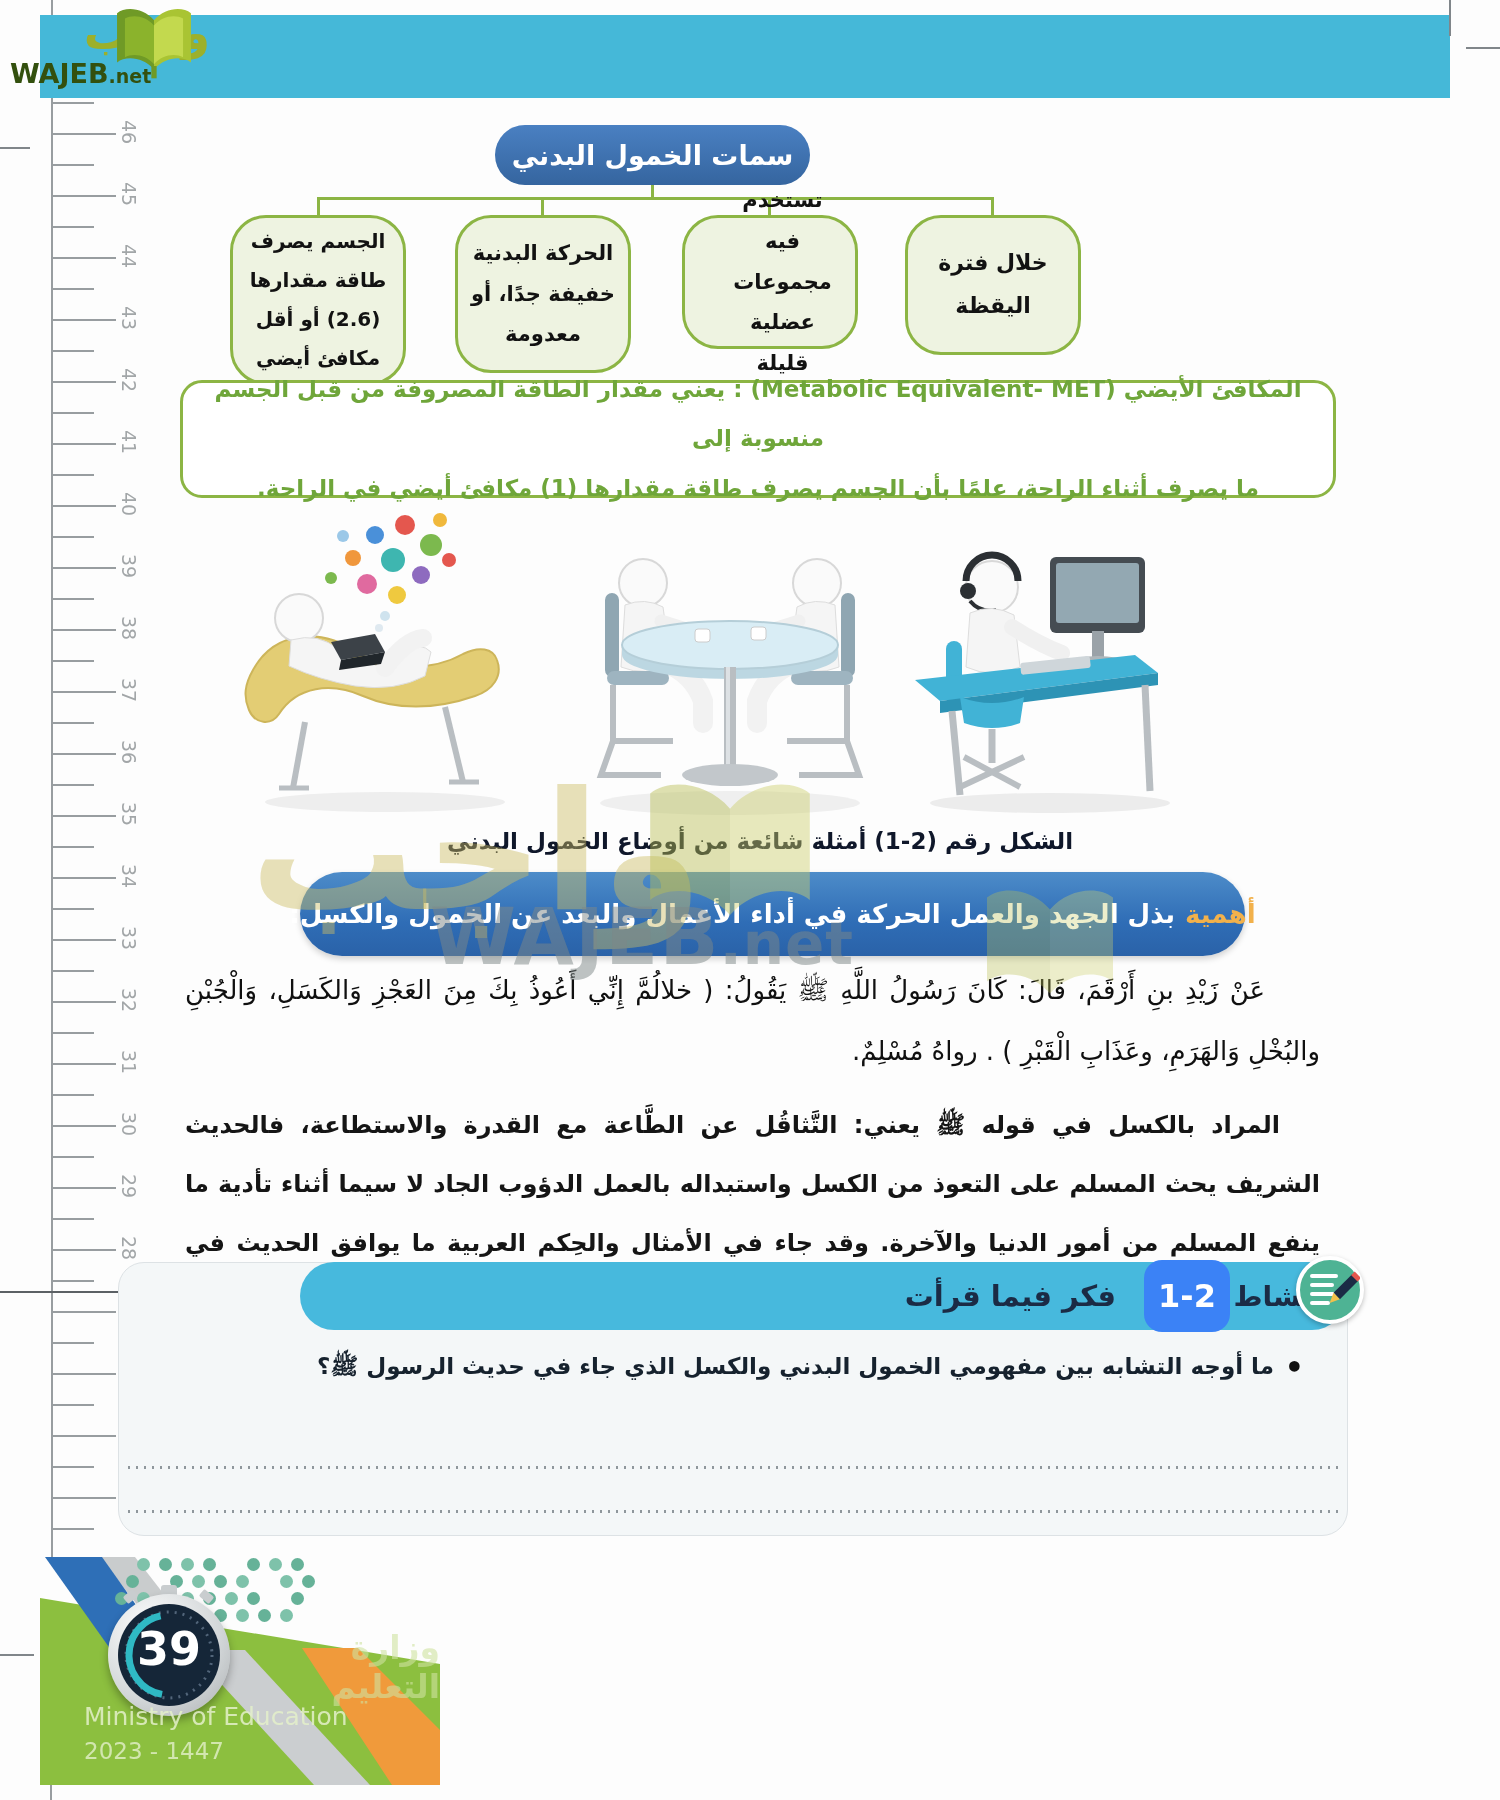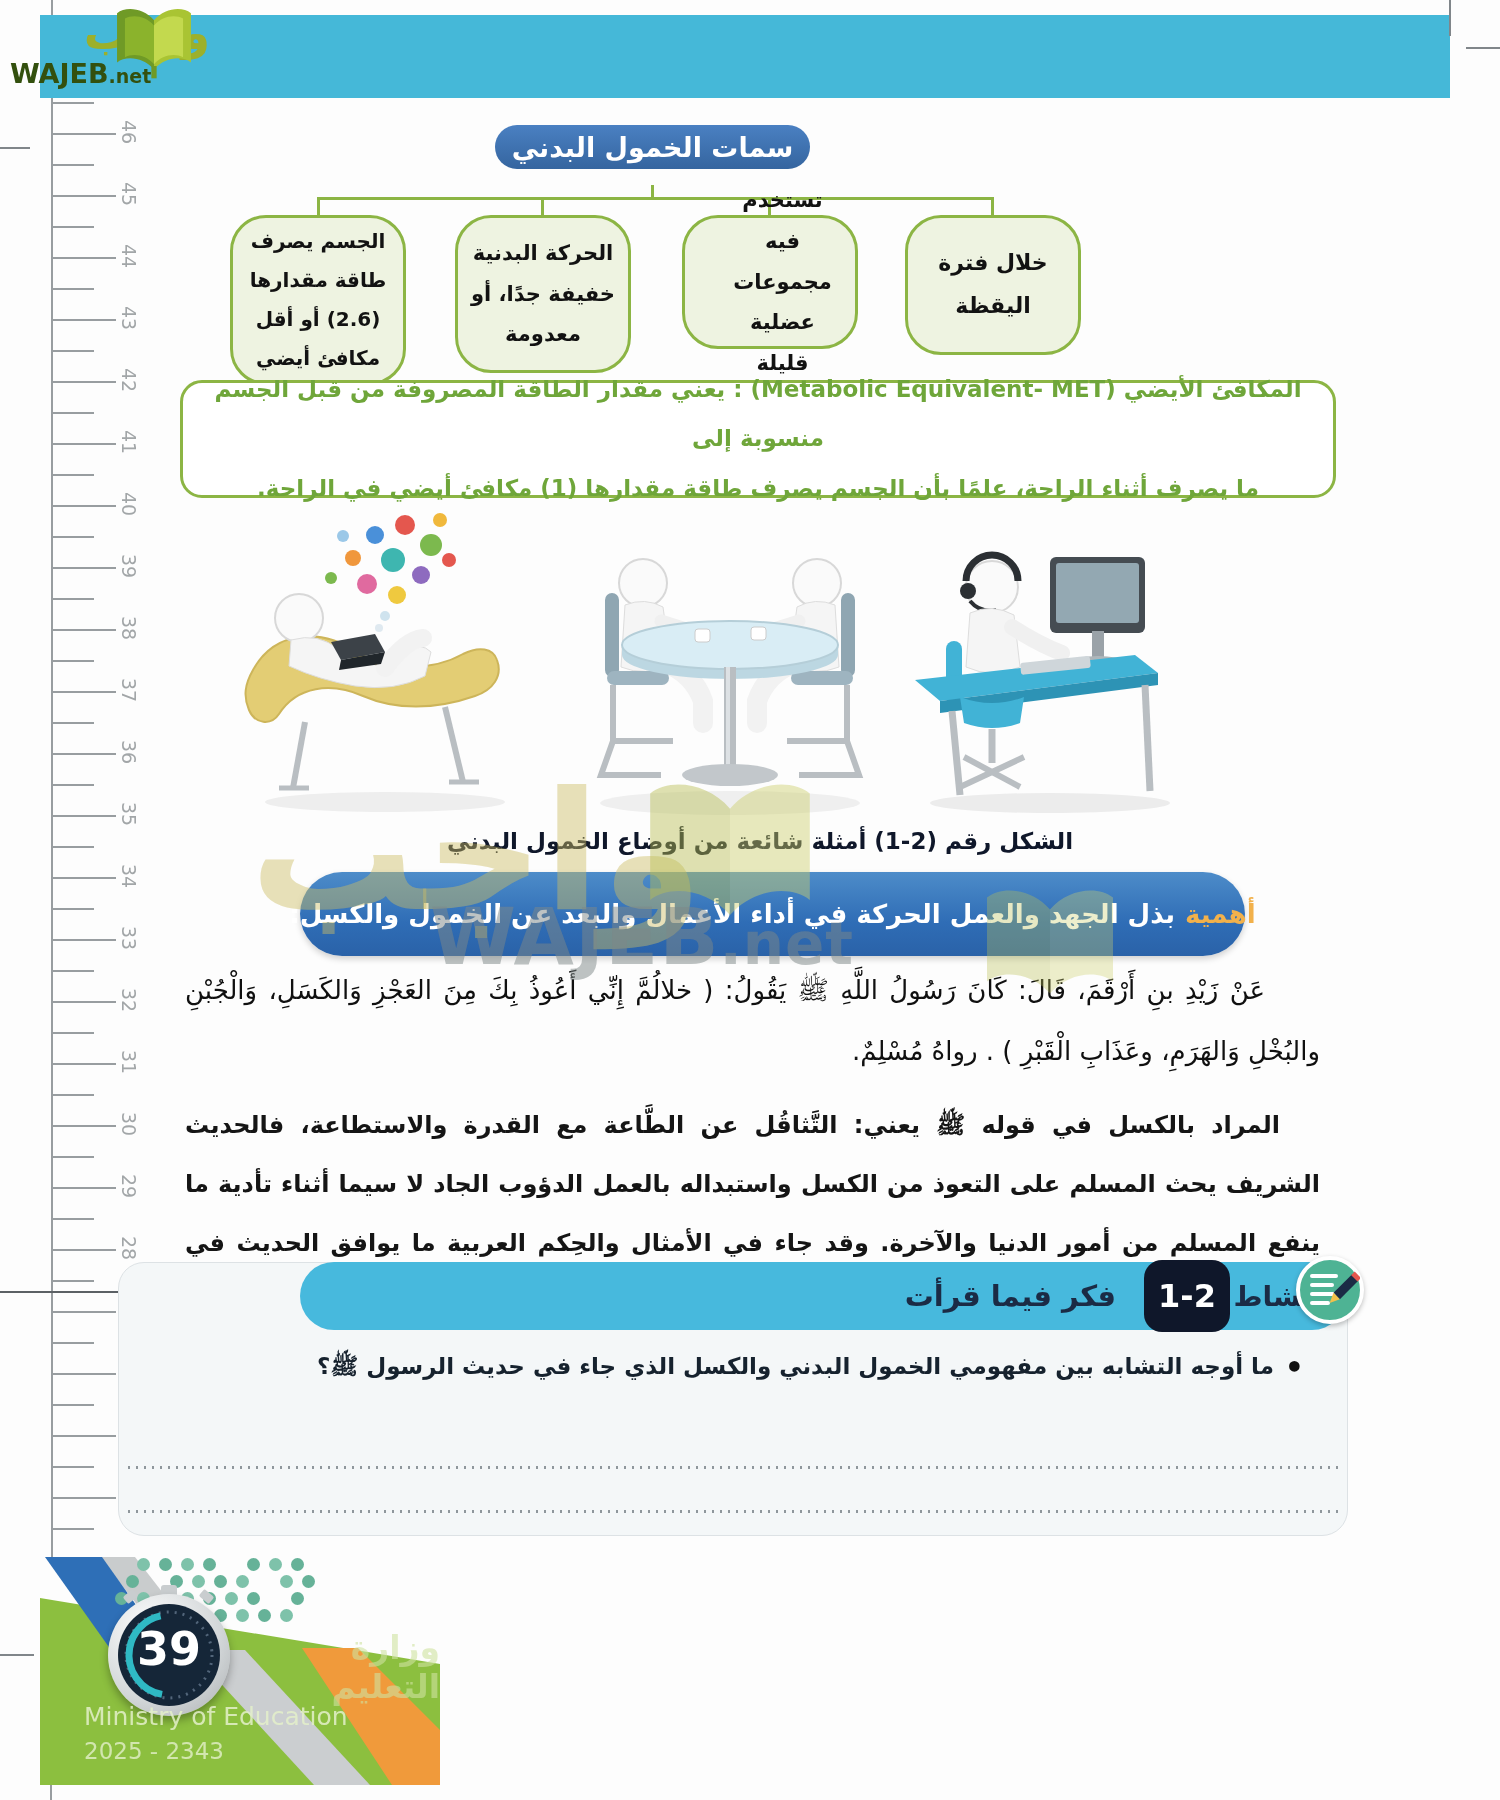--- a/index.html
+++ b/index.html
@@ -21,21 +21,21 @@
   
   #ruler{position:absolute;left:0;top:0;z-index:1;}
   .ruler-line{position:absolute;left:51px;top:0;width:2px;height:1565px;background:#989da0;}
   .ruler-line2{position:absolute;left:50px;top:1783px;width:2px;height:17px;background:#989da0;}
   .tick{position:absolute;left:52px;height:2px;background:#989da0;}
   .tick.major{width:64px;}
   .tick.minor{width:42px;}
   .tick-num{position:absolute;left:114px;color:#a2a6a8;font-size:19px;transform:rotate(90deg);transform-origin:center;width:30px;text-align:center;}
 
   
-  .chart-root{position:absolute;left:495px;top:125px;width:315px;height:44px;border-radius:30px;
+  .chart-root{position:absolute;left:495px;top:125px;width:315px;height:60px;border-radius:30px;
       background:linear-gradient(180deg,#4a80c2,#35659f);color:#fff;font-size:27px;font-weight:bold;
       display:flex;align-items:center;justify-content:center;direction:rtl;z-index:3;}
   .conn{position:absolute;background:#8cb544;z-index:2;}
   .chart-box{position:absolute;top:215px;width:176px;background:#eef3e1;border:3px solid #8cb544;
       border-radius:36px;display:flex;align-items:center;justify-content:center;text-align:center;
       font-weight:bold;color:#121212;direction:rtl;padding:10px 12px;box-sizing:border-box;z-index:3;
       line-height:1.95;}
 
   
   .met-box{position:absolute;left:180px;top:380px;width:1150px;height:112px;border:3px solid #8cb544;
@@ -70,21 +70,21 @@
   .wm-en .tld{font-size:58px;}
 
   
   .panel{position:absolute;left:118px;top:1262px;width:1228px;height:272px;background:#f4f7f8;
       border:1px solid #dde2e5;border-radius:26px;z-index:3;}
   .panel-line{position:absolute;left:0;top:1291px;width:118px;height:2px;background:#5c6165;z-index:3;}
   .act-bar{position:absolute;left:300px;top:1262px;width:1046px;height:68px;border-radius:34px;
       background:#47b9dd;z-index:4;}
   .act-label{position:absolute;right:34px;top:0;height:68px;display:flex;align-items:center;
       color:#1b2b45;font-size:28px;font-weight:bold;direction:rtl;}
-  .act-num{position:absolute;right:116px;top:-2px;width:86px;height:72px;background:#0f172a;border-radius:18px;
+  .act-num{position:absolute;right:116px;top:-2px;width:86px;height:72px;background:#3b82f6;border-radius:18px;
       display:flex;align-items:center;justify-content:center;color:#fff;font-size:32px;font-weight:bold;direction:ltr;}
   .act-title{position:absolute;right:230px;top:0;height:68px;display:flex;align-items:center;
       color:#1b2b45;font-size:29px;font-weight:bold;direction:rtl;}
   .act-icon{position:absolute;left:1296px;top:1256px;width:68px;height:68px;border-radius:50%;
       background:#4eb394;border:4px solid #fff;box-sizing:border-box;z-index:5;box-shadow:0 2px 5px rgba(0,0,0,.25);}
   .act-bullets{position:absolute;left:230px;top:1348px;width:1080px;direction:rtl;z-index:4;
       list-style:none;margin:0;padding:0;}
   .act-bullets li{position:relative;padding-right:36px;margin-bottom:22px;color:#16222e;
       font-size:23px;font-weight:bold;line-height:1.6;}
   .act-bullets li::before{content:"•";position:absolute;right:6px;top:-4px;font-size:30px;color:#111;}
@@ -408,16 +408,16 @@
       <div class="watch-face">
         <svg width="102" height="102" viewBox="0 0 102 102">
           <circle cx="51" cy="51" r="43" fill="none" stroke="#52657a" stroke-width="3" stroke-dasharray="2 6"></circle>
           <circle cx="51" cy="51" r="40" fill="none" stroke="#2fb9c4" stroke-width="7" stroke-dasharray="110 300" transform="rotate(100 51 51)"></circle>
         </svg>
       </div>
       <div class="watch-num">39</div>
     </div>
     <div class="min-ar">وزارة التعليم</div>
     <div class="min-en">Ministry of Education</div>
-    <div class="min-yr">2025 - 2343</div>
+    <div class="min-yr">2023 - 1447</div>
   </div>
 
 </div>
 
 </body></html>

